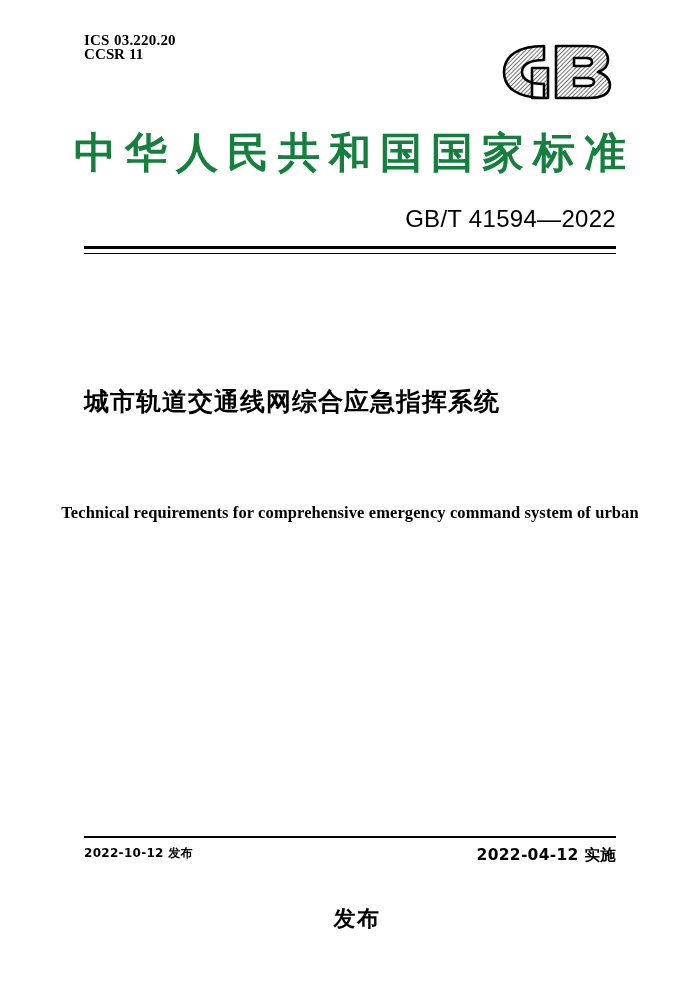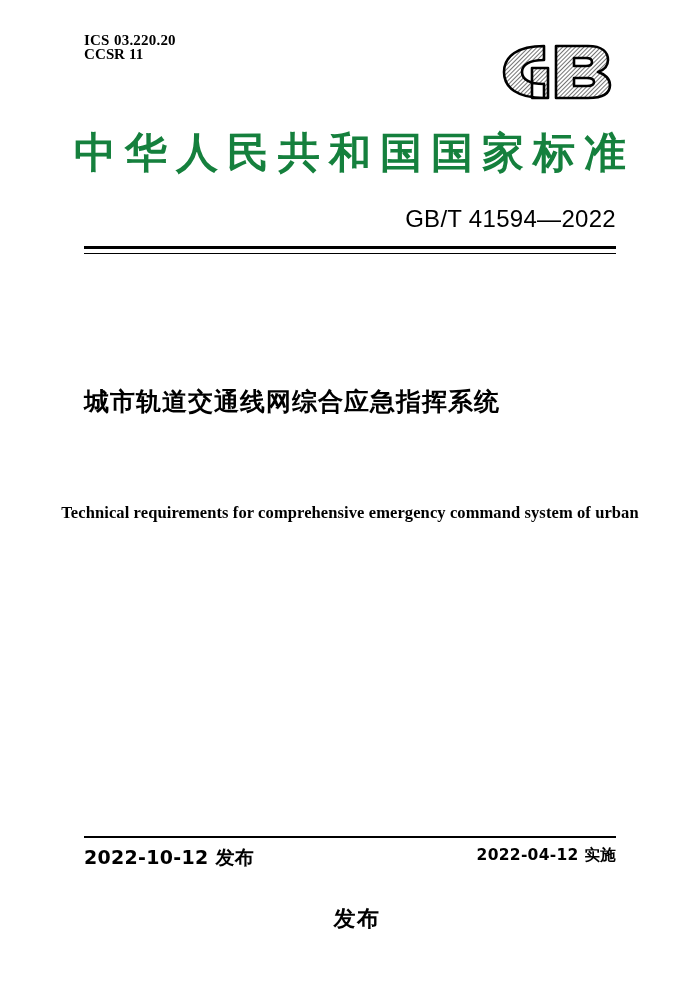--- a/index.html
+++ b/index.html
@@ -130,21 +130,21 @@
     right: 84px;
     top: 845px;
     height: 24px;
   }
   .date-left {
     position: absolute;
     left: 0;
     top: 0;
     font-family: "DejaVu Sans", sans-serif;
     font-weight: bold;
-    font-size: 19px;
+    font-size: 12px;
     letter-spacing: 0.3px;
   }
   .date-right {
     position: absolute;
     right: 0;
     top: 0;
     font-family: "DejaVu Sans", sans-serif;
     font-weight: bold;
     font-size: 15.5px;
     letter-spacing: 0.3px;

